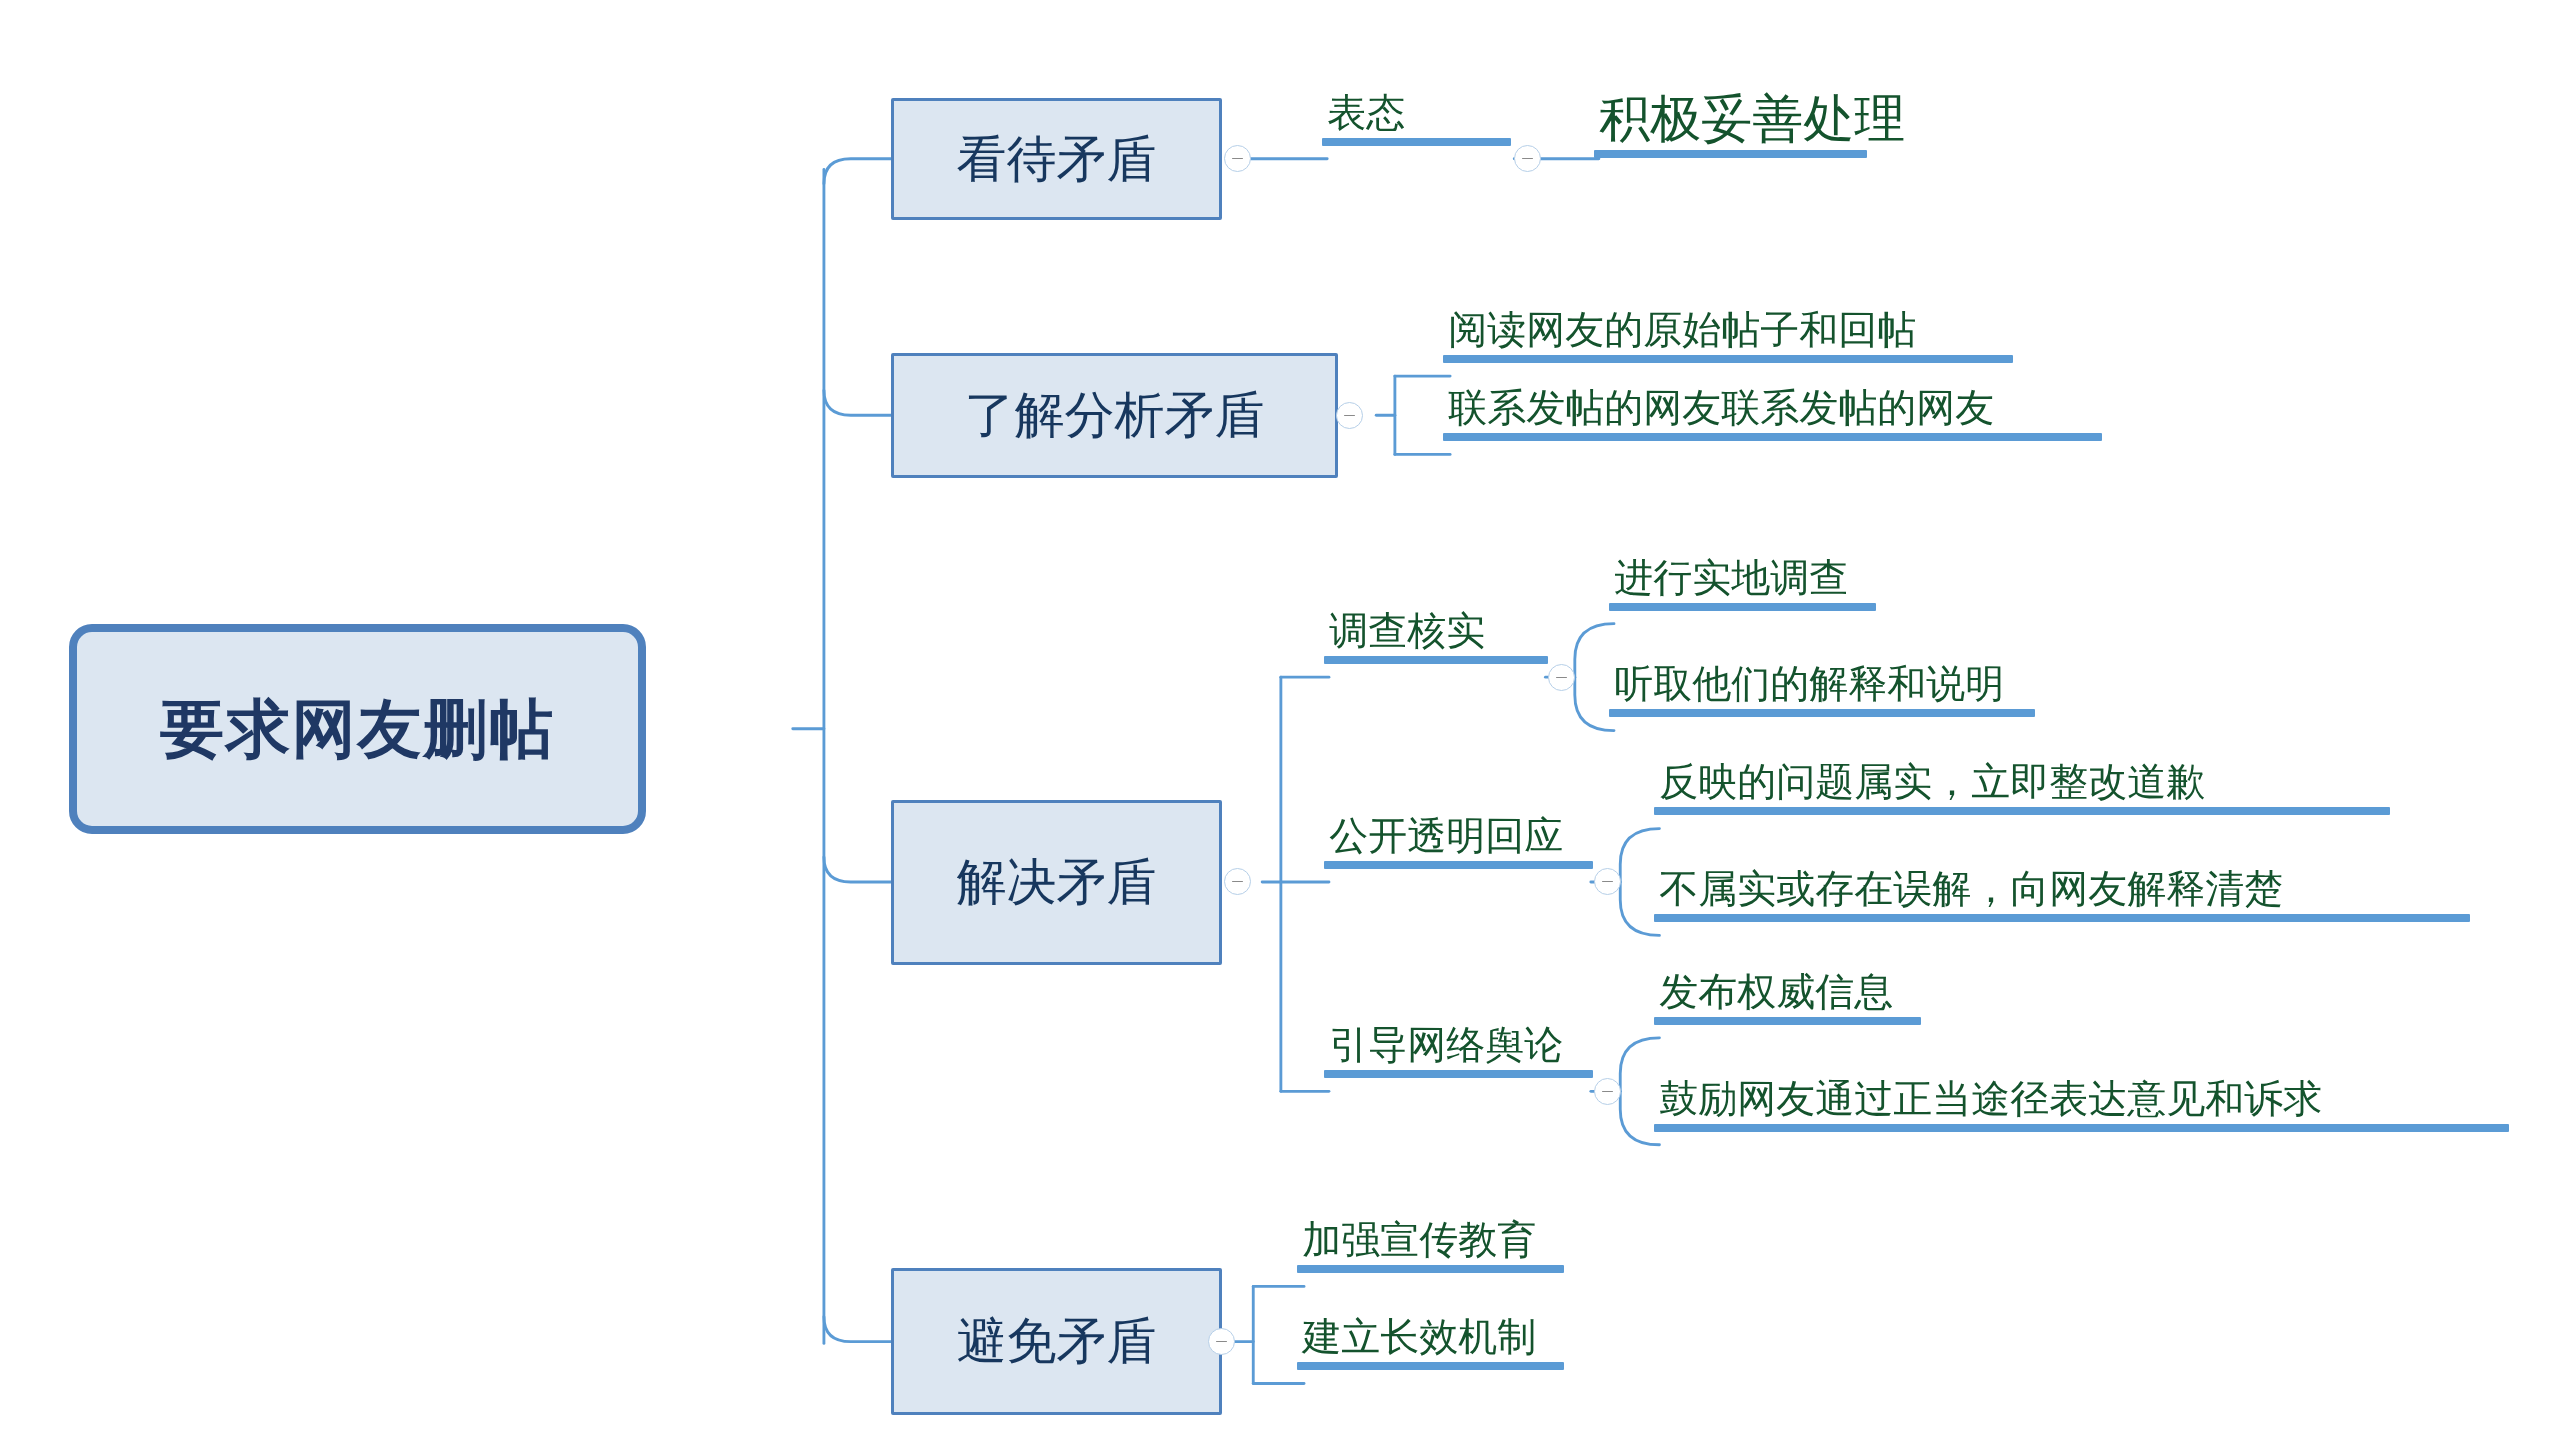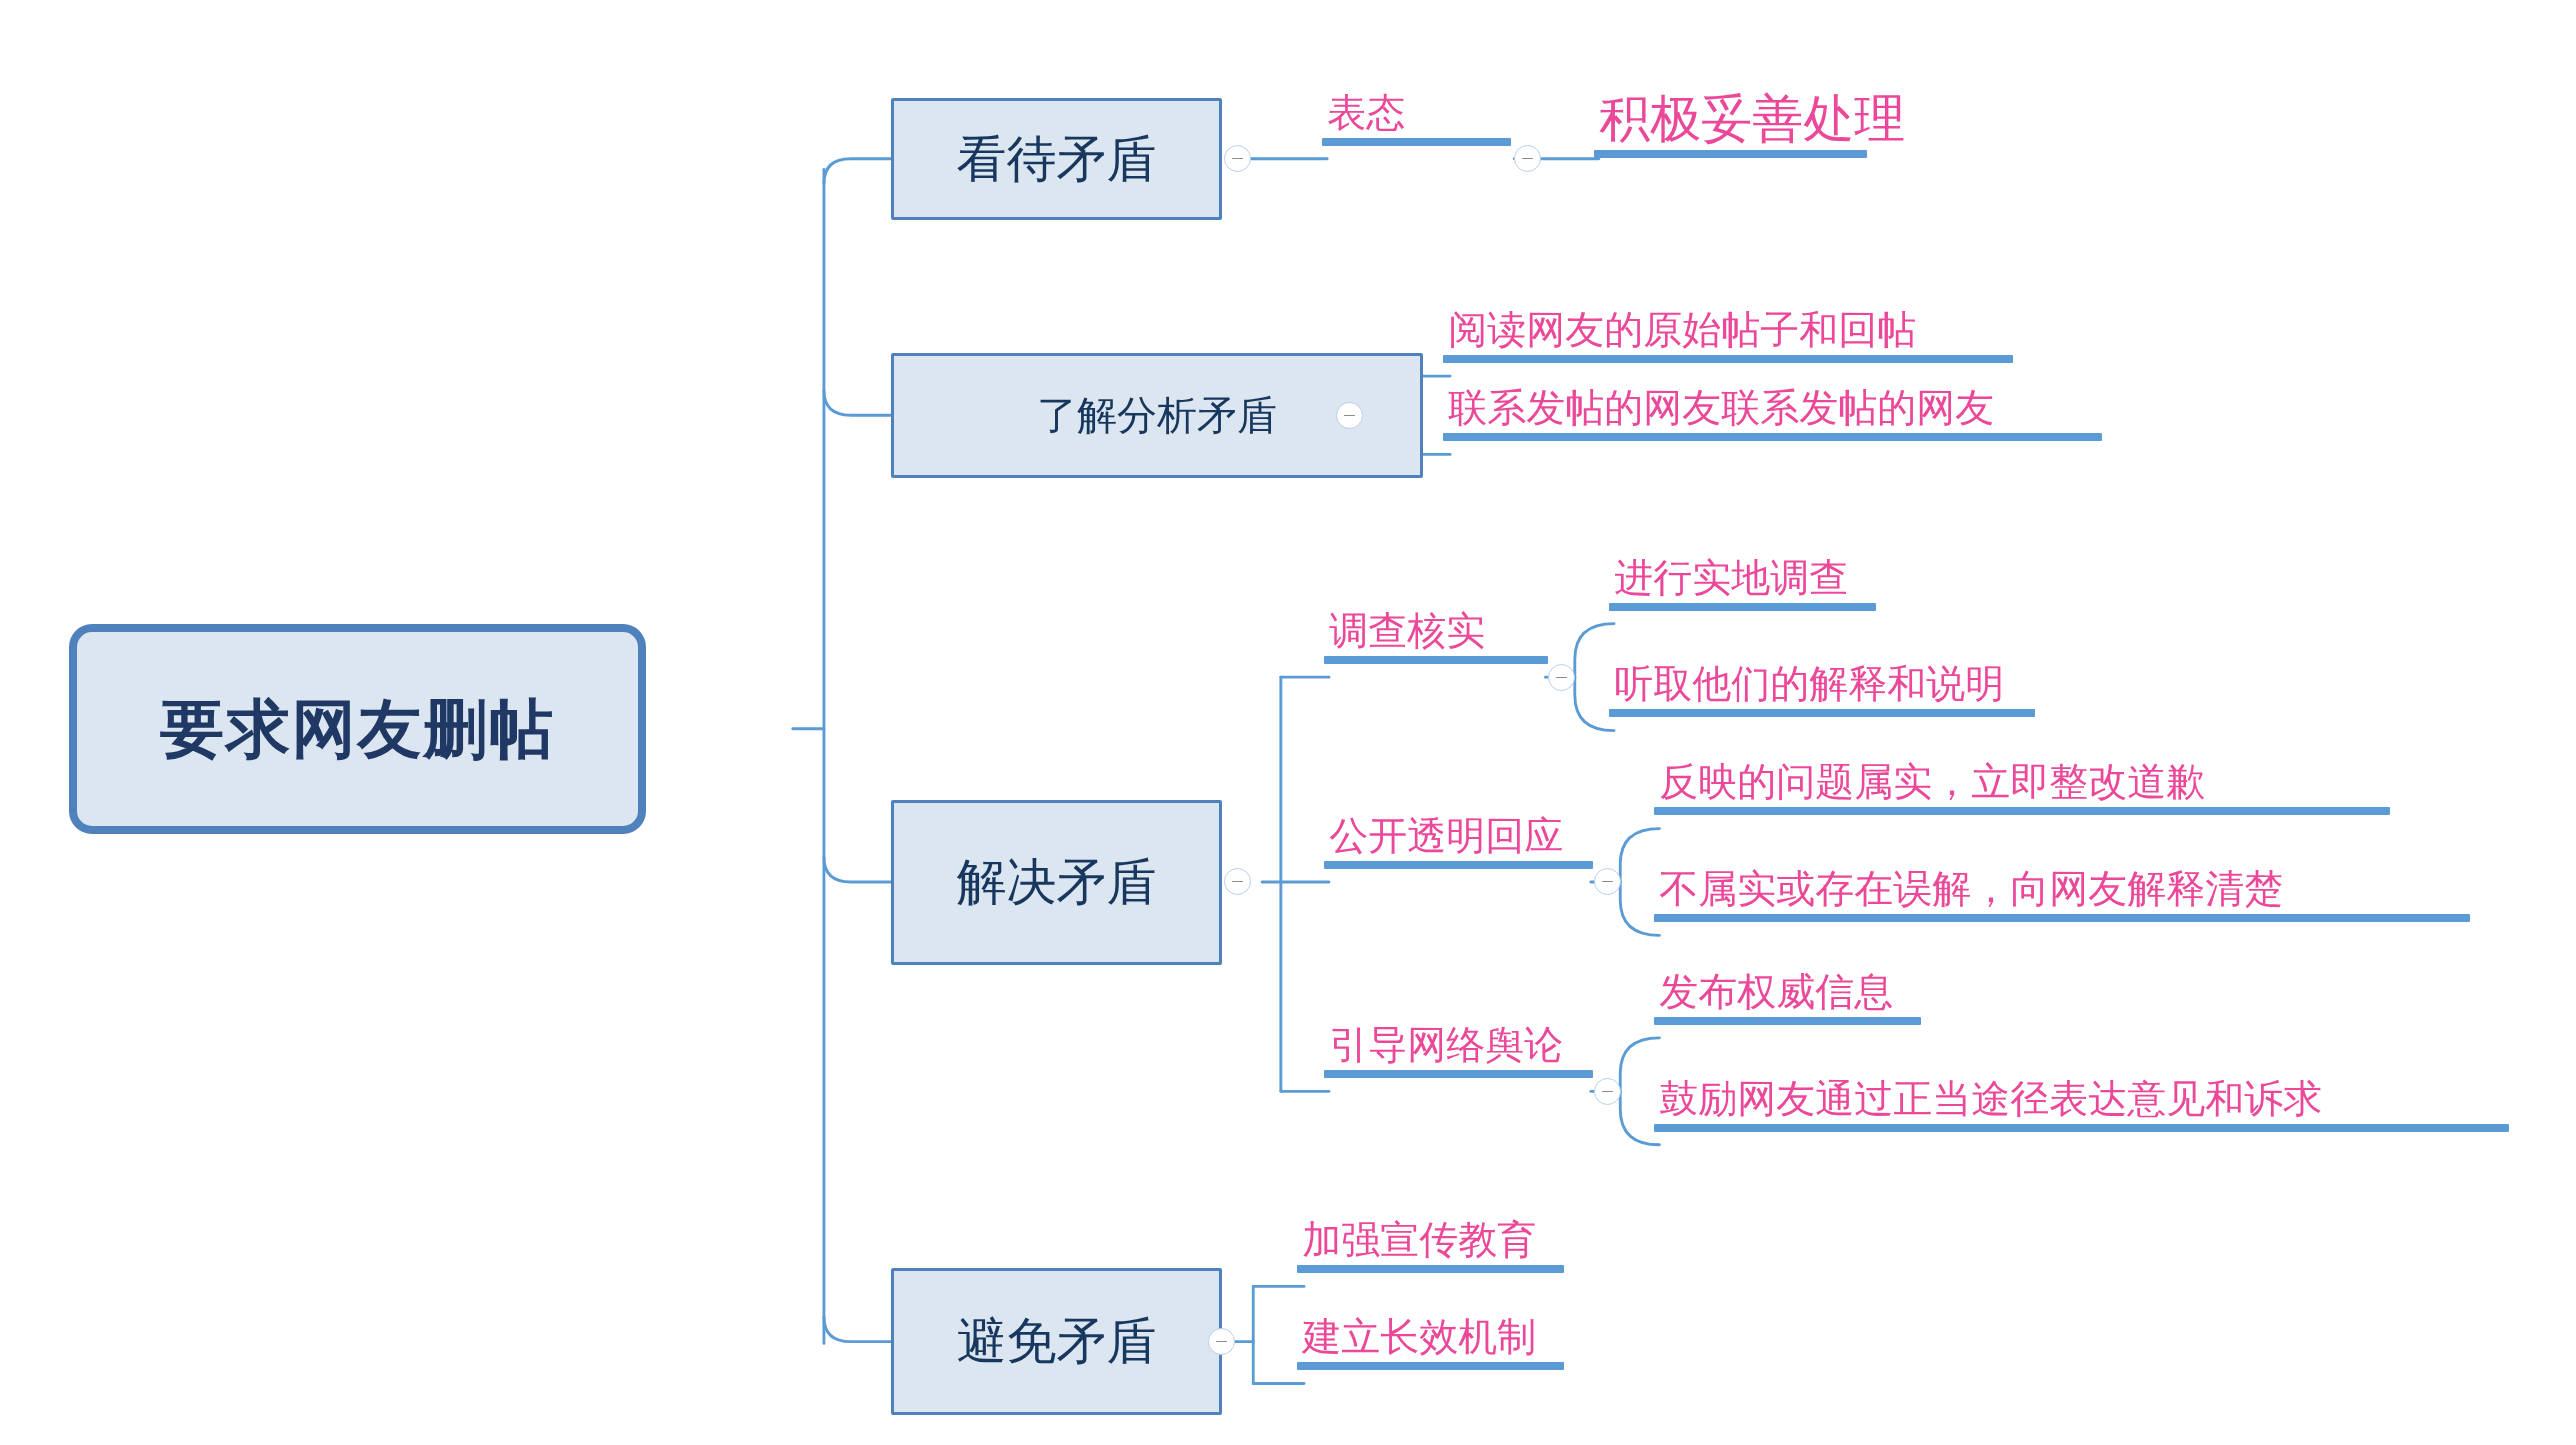--- a/index.html
+++ b/index.html
@@ -53,21 +53,21 @@
     align-items: center;
     justify-content: center;
     color: #17375e;
     white-space: nowrap;
   }
 
   
   .text-node {
     position: absolute;
     white-space: nowrap;
-    color: #ec4899;
+    color: #14532d;
     line-height: 1;
   }
   .text-node .tn-label {
     display: block;
     padding: 0 5.3px 6.2px 5.3px;
   }
   .text-node .tn-bar {
     display: block;
     height: 8px;
     background: #5b9bd5;
@@ -145,21 +145,21 @@
   </svg>
 
   <div class="root-node" style="left:69px; top:624px; width:577px; height:210px; font-size:64px;">
     <span>要求网友删帖</span>
   </div>
 
   <div class="branch-node" style="left:891px; top:98px; width:331px; height:122px; font-size:50px;">
     <span>看待矛盾</span>
   </div>
 
-  <div class="branch-node" style="left:891px; top:353px; width:532px; height:125px; font-size:40px;">
+  <div class="branch-node" style="left:891px; top:353px; width:447px; height:125px; font-size:50px;">
     <span>了解分析矛盾</span>
   </div>
 
   <div class="branch-node" style="left:891px; top:800px; width:331px; height:165px; font-size:50px;">
     <span>解决矛盾</span>
   </div>
 
   <div class="branch-node" style="left:891px; top:1268px; width:331px; height:147px; font-size:50px;">
     <span>避免矛盾</span>
   </div>

